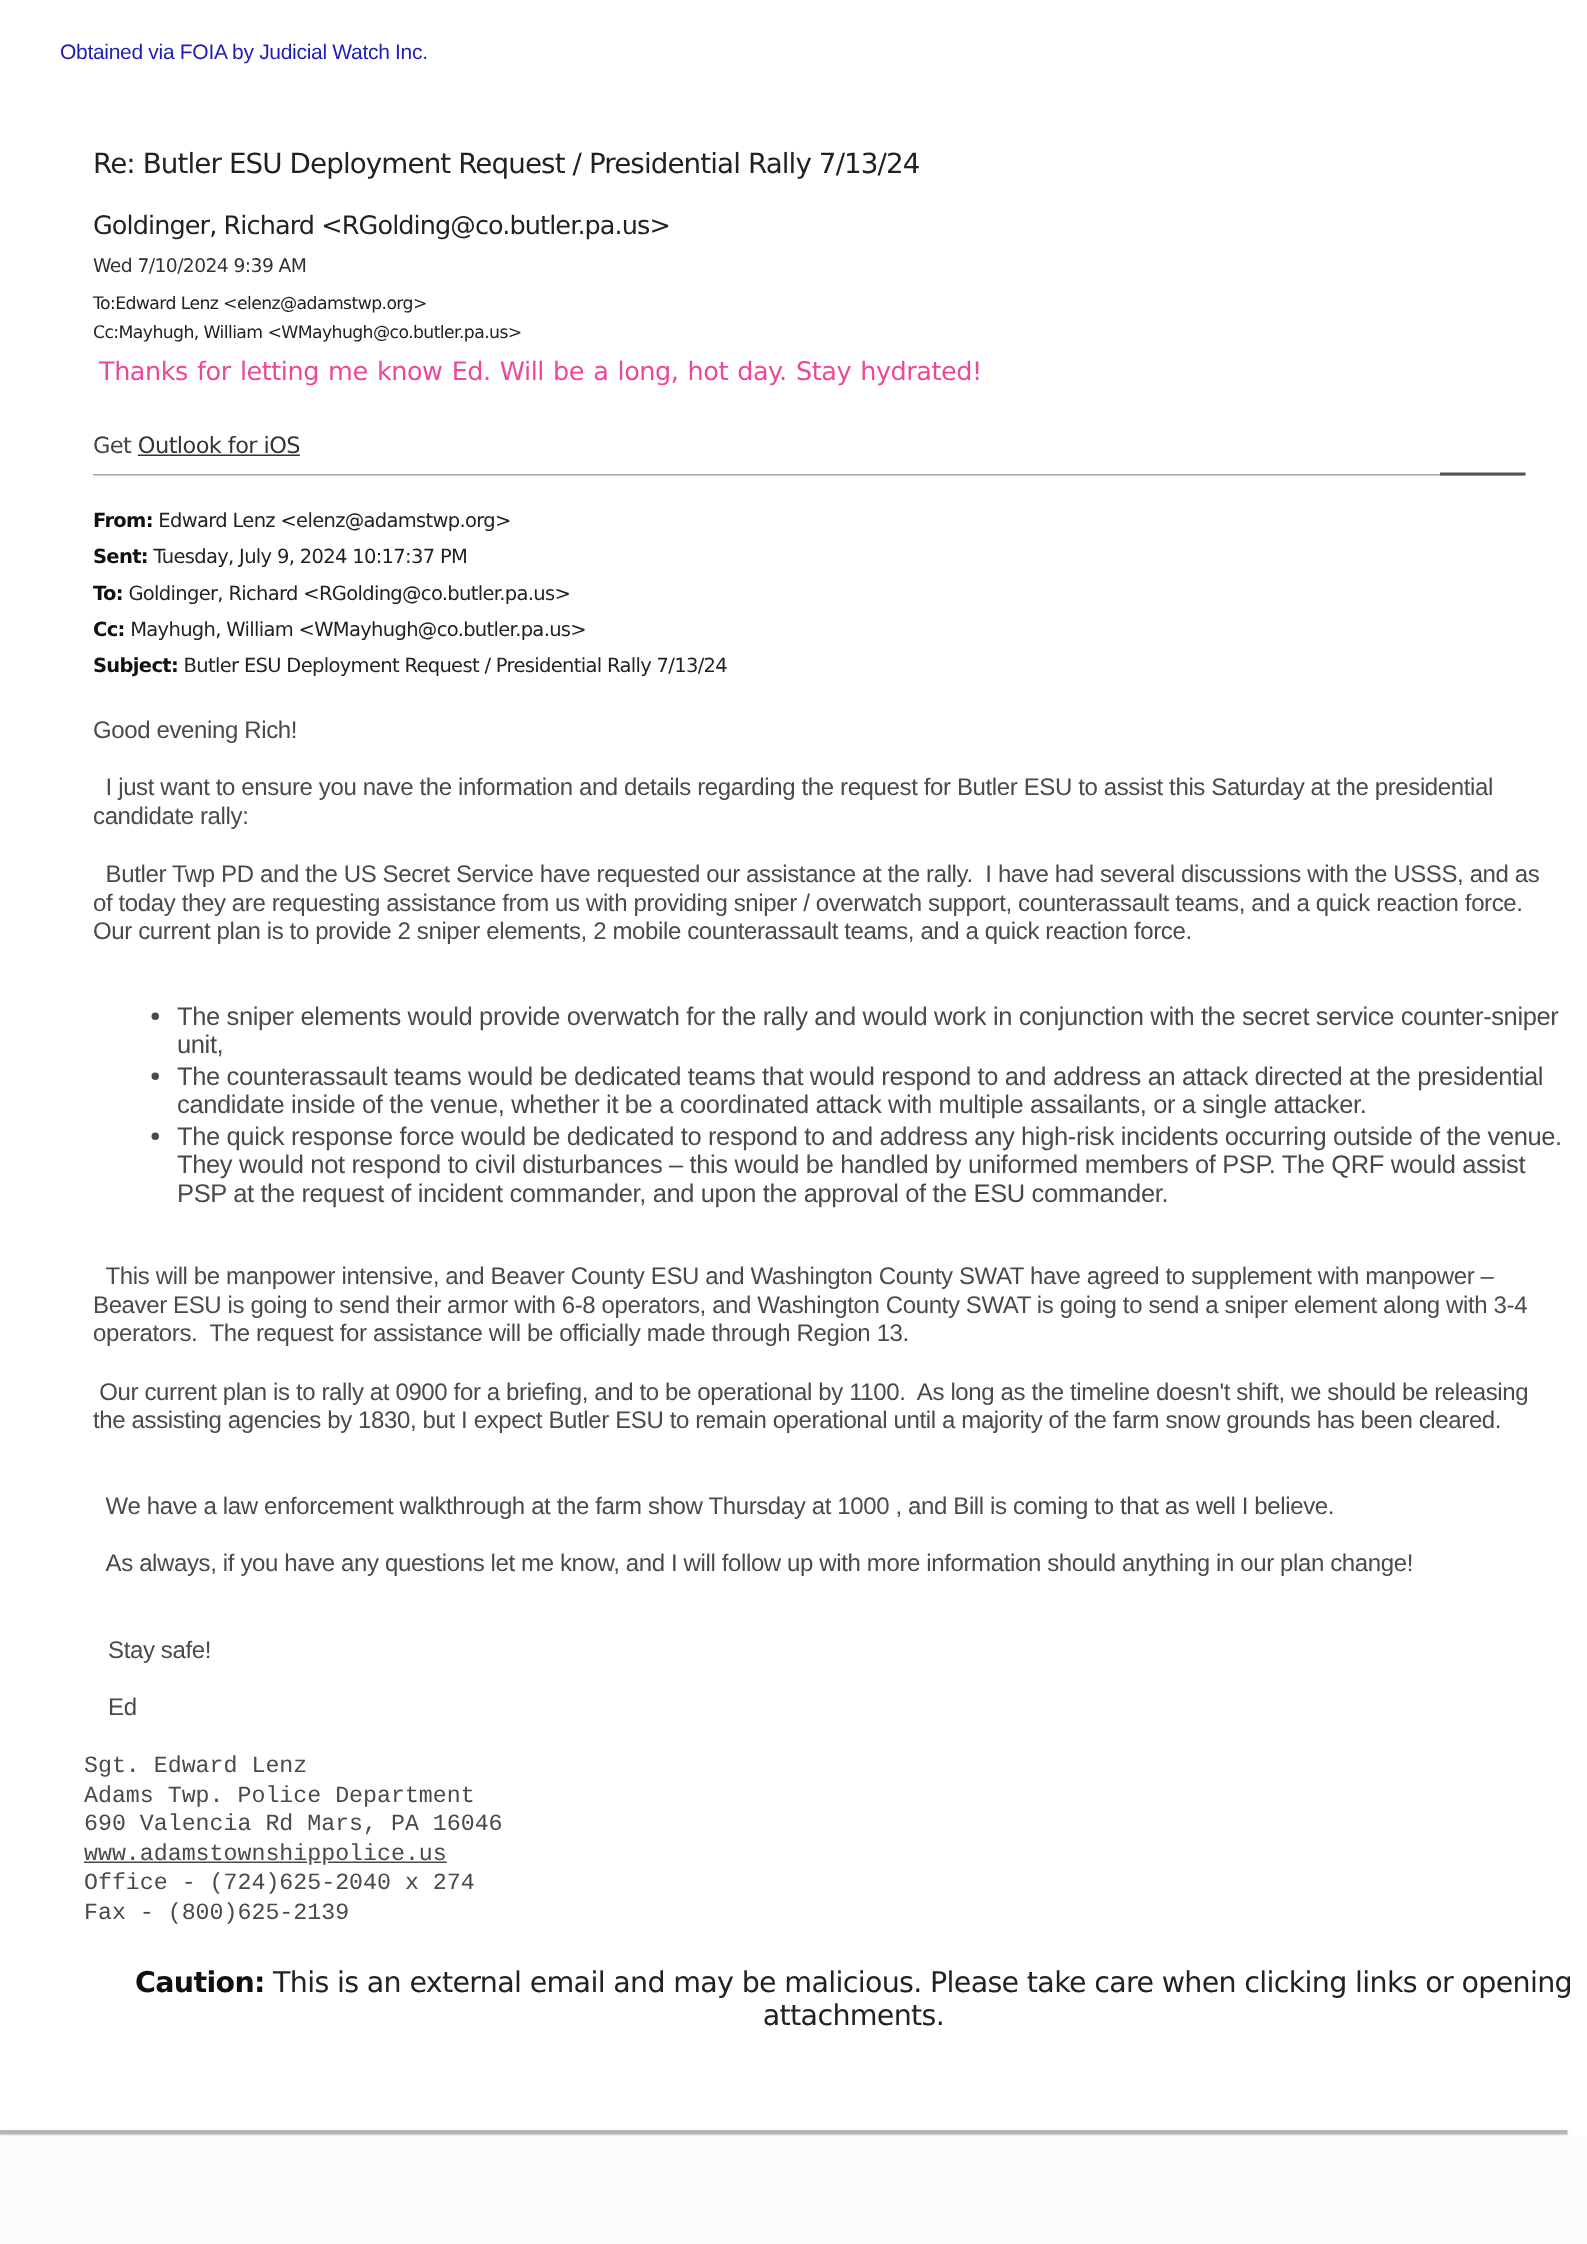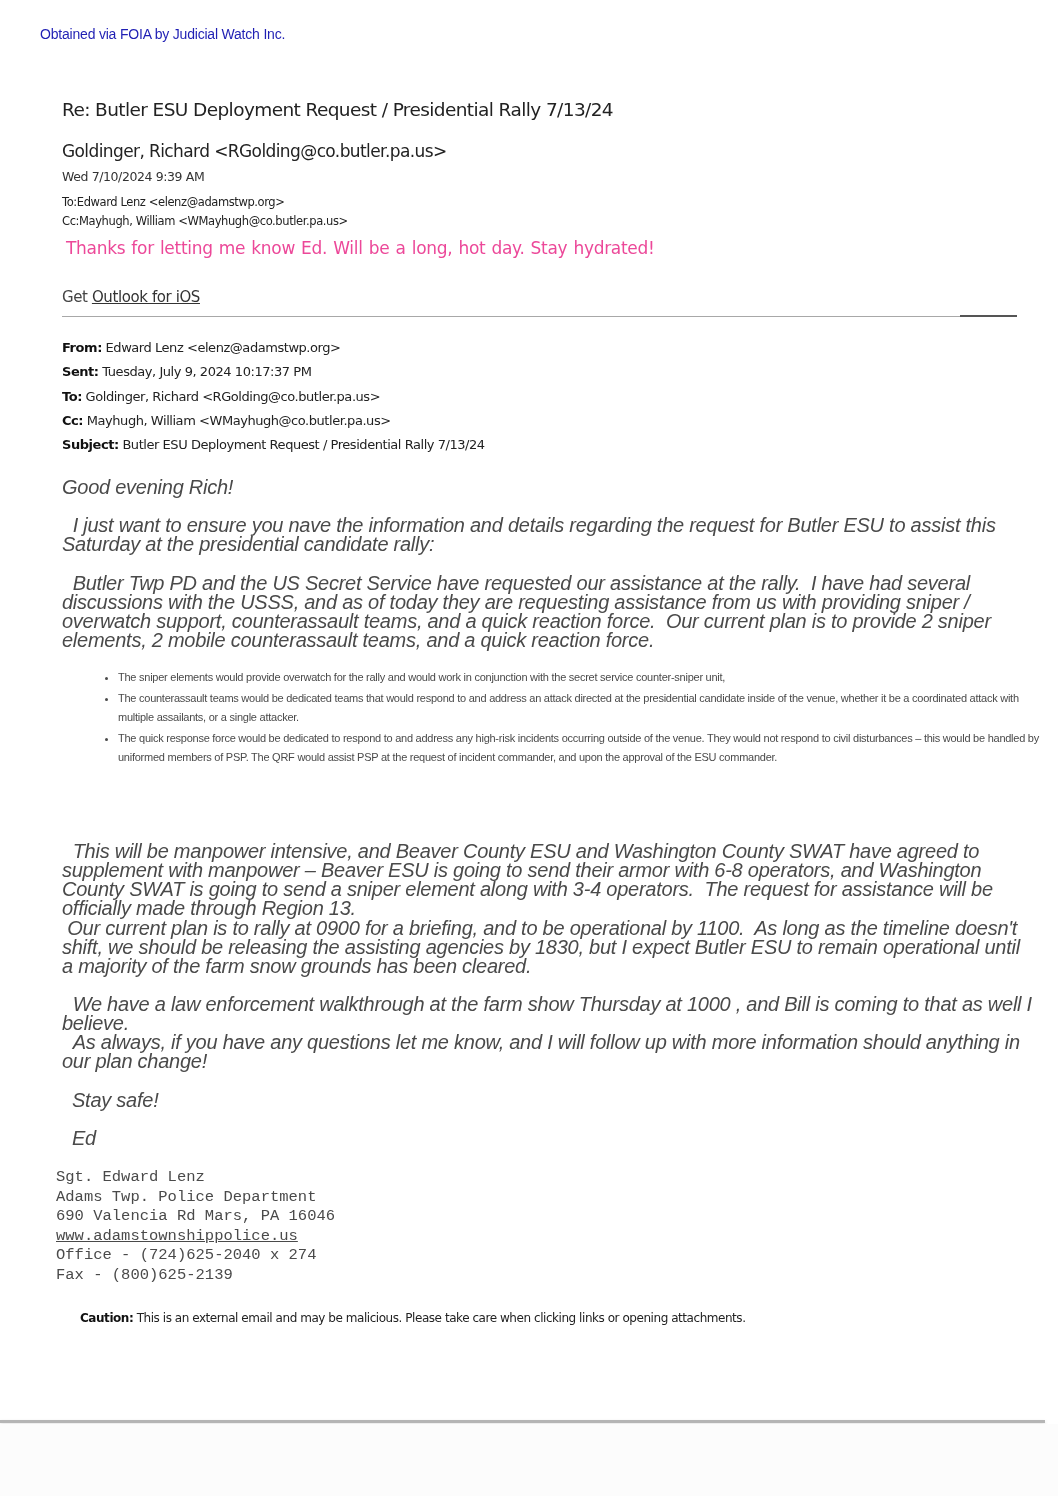--- a/index.html
+++ b/index.html
@@ -13,27 +13,27 @@
     .date { position: absolute; top: 169px; left: 62px; font-size: 12.5px; color: #333; letter-spacing: -0.4px; }
     .to-line { position: absolute; top: 195px; left: 62px; font-size: 11.5px; color: #222; letter-spacing: -0.4px; }
     .cc-line { position: absolute; top: 214px; left: 62px; font-size: 11.5px; color: #222; letter-spacing: -0.4px; }
     .reply { position: absolute; top: 238px; left: 66px; font-size: 17px; color: #ec4899; letter-spacing: -0.3px; word-spacing: 1px; }
     .getline { position: absolute; top: 288px; left: 62px; font-size: 15px; color: #444; letter-spacing: -0.4px; }
     .getline a { color: #333; text-decoration: underline; }
     .divider { position: absolute; top: 316px; left: 62px; width: 955px; height: 1px; background: #a8a8a8; }
     .divider-end { position: absolute; top: 315px; left: 960px; width: 57px; height: 2px; background: #555; }
     .hdr { position: absolute; left: 62px; font-size: 13px; color: #222; letter-spacing: -0.45px; }
     .hdr b { color: #111; }
-    .body-text { position: absolute; left: 62px; width: 970px; font-size: 20px; line-height: 19px; color: #4a4a4a; letter-spacing: -0.25px; font-style: italic; }
+    .body-text { position: absolute; left: 62px; width: 970px; font-size: 16px; line-height: 19px; color: #4a4a4a; letter-spacing: -0.25px; }
     .bullets { position: absolute; top: 668px; left: 100px; width: 930px; margin: 0; padding: 0 0 0 18px;
-               font-size: 11px; line-height: 19px; color: #4a4a4a; letter-spacing: -0.25px; }
+               font-size: 17px; line-height: 19px; color: #4a4a4a; letter-spacing: -0.25px; }
     .bullets li { margin: 0 0 2px 0; }
     .sig { position: absolute; top: 1168px; left: 56px; font-size: 15.5px; line-height: 19.5px; color: #4a4a4a; font-family: Liberation Mono, monospace; }
     .sig a { color: #4a4a4a; text-decoration: underline; }
-    .caution { position: absolute; top: 1311px; left: 80px; font-size: 12px; color: #222; letter-spacing: -0.45px; }
+    .caution { position: absolute; top: 1311px; left: 80px; font-size: 19px; color: #222; letter-spacing: -0.45px; }
     .caution b { color: #111; }
     .bottom-rule { position: absolute; top: 1420px; left: 0; width: 1045px; height: 3px; background: #b5b5b5; box-shadow: 0 2px 4px #dcdcdc; }
     .bottom-area { position: absolute; top: 1424px; left: 0; width: 1058px; height: 72px; background: #fcfcfc; }
   </style>
 </head>
 <body>
 
 <div class="foia">Obtained via FOIA by Judicial Watch Inc.</div>
 
 <div class="subject-title sans">Re: Butler ESU Deployment Request / Presidential Rally 7/13/24</div>

